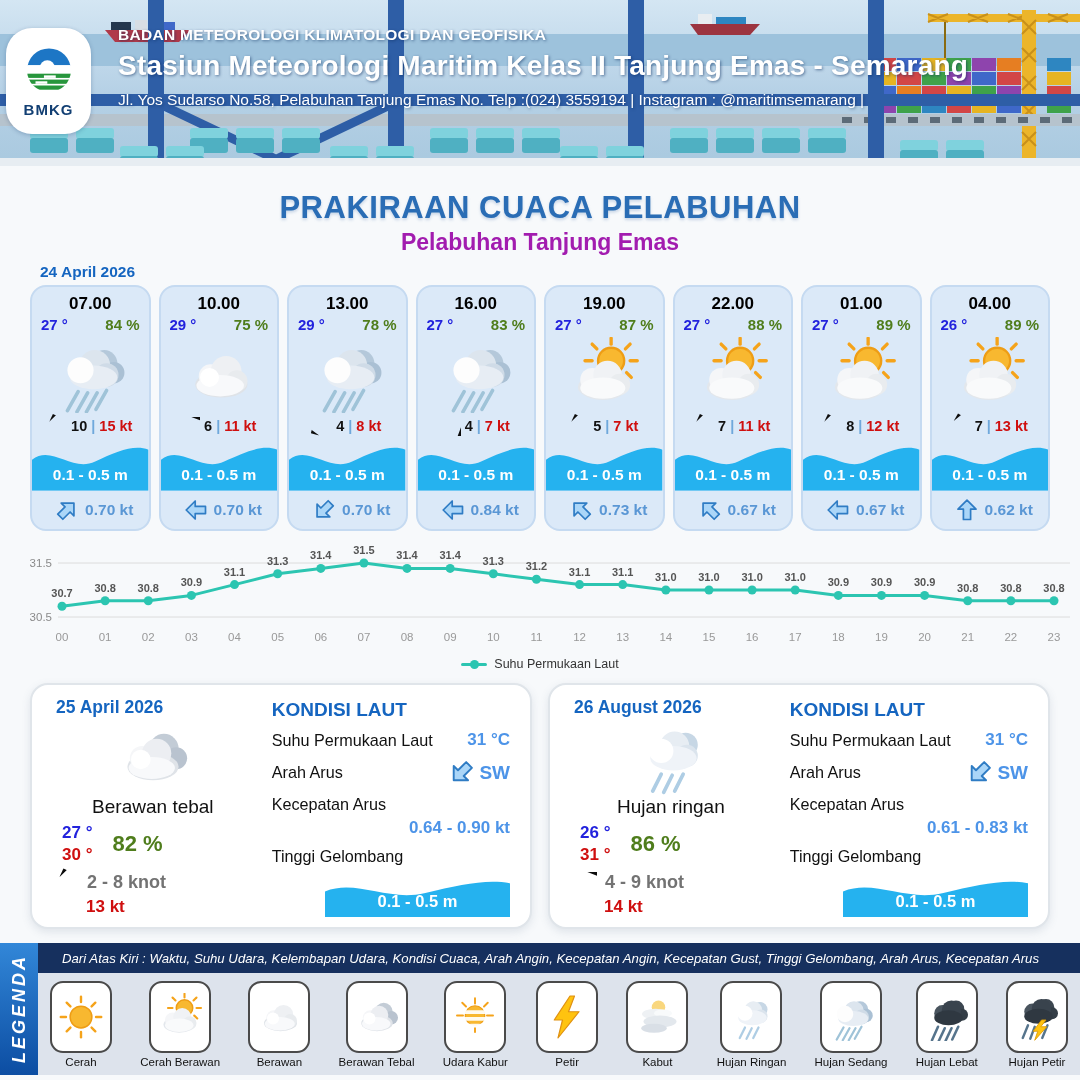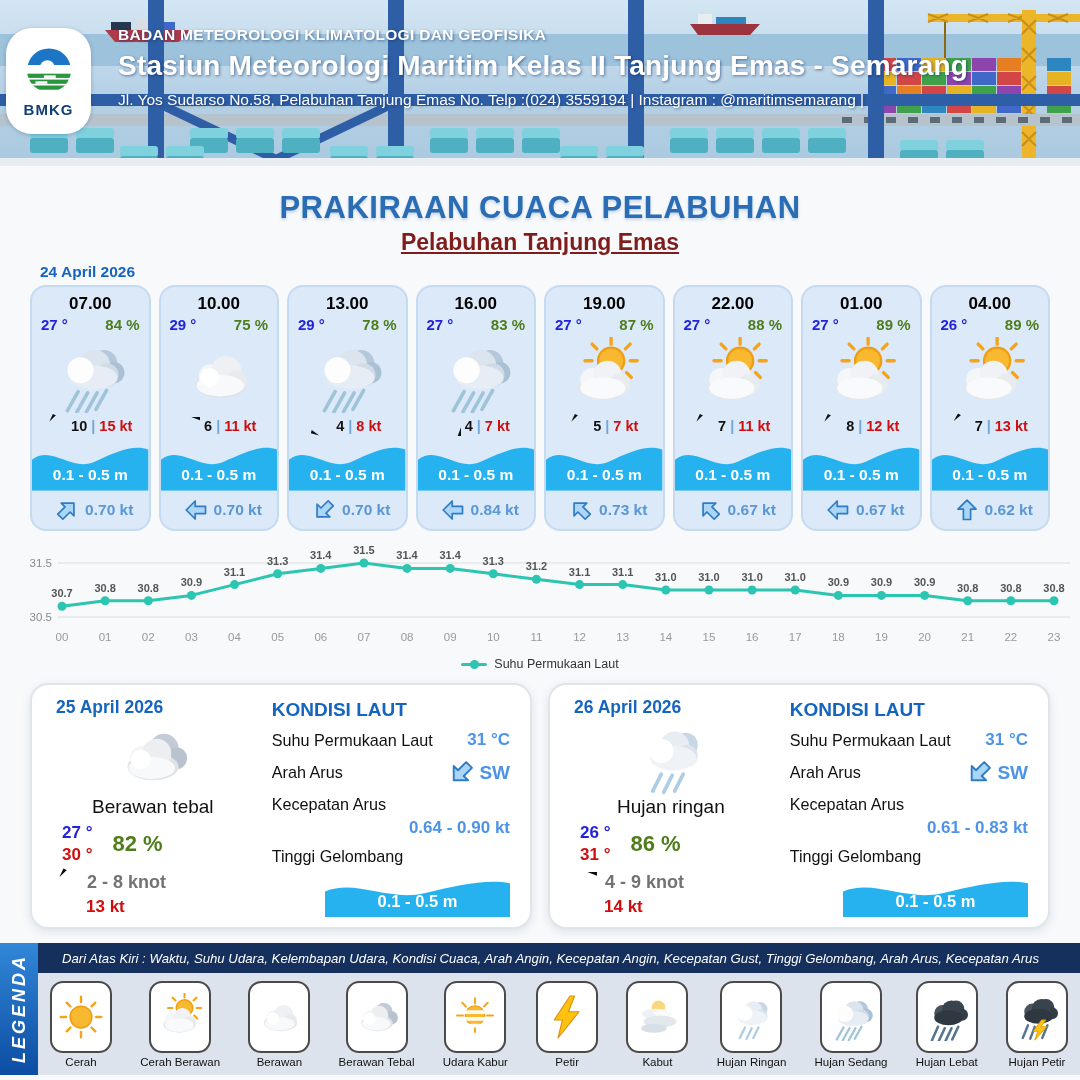--- a/index.html
+++ b/index.html
@@ -17,21 +17,21 @@
   .banner-text { position:absolute; left:118px; top:26px; right:10px; color:#fff;
     text-shadow:1px 1px 3px rgba(10,40,90,.55); }
   .b-org { font-size:15.5px; font-weight:bold; letter-spacing:.3px; }
   .b-station { font-size:28px; font-weight:bold; margin-top:6px; letter-spacing:.2px; }
   .b-addr { font-size:15.5px; margin-top:9px; }
 
   
   .title-sec { text-align:center; padding-top:24px; }
   .h1 { font-size:31px; font-weight:800; color:#2a6db5; letter-spacing:.5px;
     text-shadow:0 2px 3px rgba(130,160,200,.4); }
-  .h2 { font-size:23px; font-weight:bold; color:#7f1d1d; margin-top:3px;text-decoration:underline; }
+  .h2 { font-size:23px; font-weight:bold; color:#a21caf; margin-top:3px; }
   .validity { display:flex; justify-content:center; gap:95px; margin-top:9px;
     font-size:16.5px; color:#0b0b0b; }
   .validity b { font-weight:bold; }
   .date-label { margin:7px 0 4px 40px; color:#1565c0; font-weight:bold; font-size:15.5px; }
 
   
   .cards { display:flex; gap:8px; margin:0 30px; }
   .fcard { flex:1; height:246px; background:#dbe9f8; border:2px solid #c5daf1;
     border-radius:16px; overflow:hidden; display:flex; flex-direction:column; }
   .c-time { text-align:center; font-weight:bold; font-size:17px; color:#000; margin-top:7px; }
@@ -797,21 +797,21 @@
           <svg viewBox="0 0 118 60" preserveAspectRatio="none">
             <use href="#card-wave"></use>
           </svg>
           <span>0.1 - 0.5 m</span>
         </div>
     </div>
   </div>
 
   <div class="dcard">
     <div class="d-left">
-      <div class="d-date">26 April 2026</div>
+      <div class="d-date">26 August 2026</div>
       <div class="d-icon">
           <svg>
             <use href="#icon-rain-light"></use>
           </svg>
         </div>
       <div class="d-cond">Hujan ringan</div>
       <div class="d-temps">
         <div class="col">
             <span class="t-low">26 °</span>
             <span class="t-high">31 °</span>

